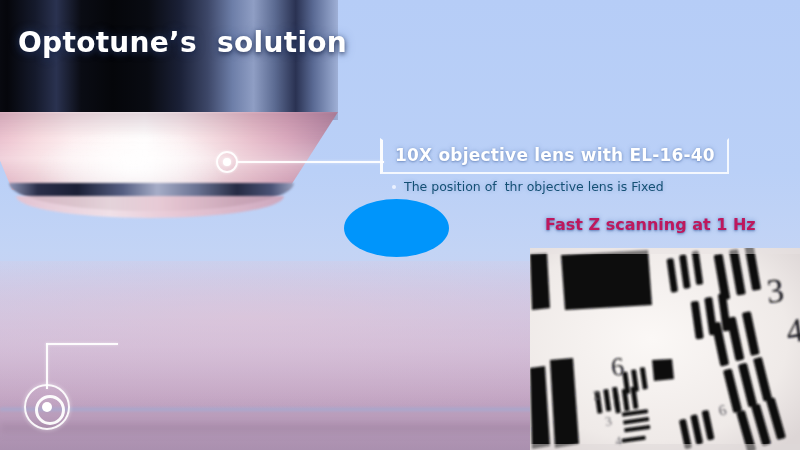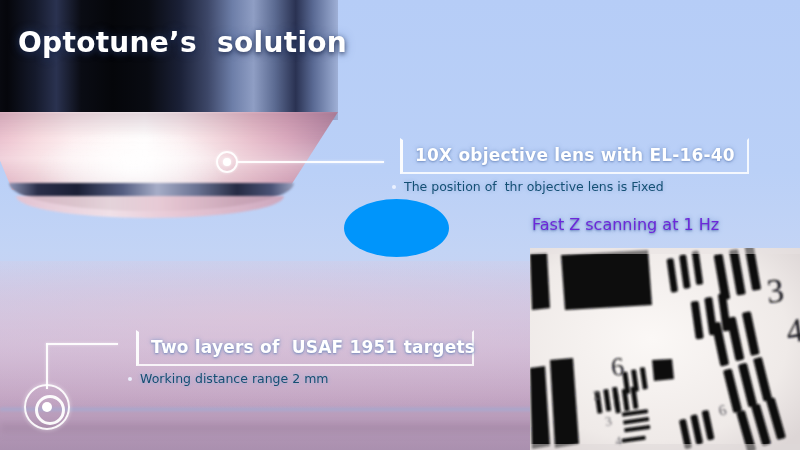--- a/index.html
+++ b/index.html
@@ -130,21 +130,20 @@
 
   
   .callout{position:absolute;}
   .callout .title-box{
     border-left:3px solid rgba(255,255,255,.95);
     border-bottom:2px solid rgba(255,255,255,.85);
     border-right:2px solid rgba(255,255,255,.85);
     border-top:2px solid rgba(255,255,255,0);
     padding:5px 14px 7px 12px;
     display:inline-block;
-    margin-left:20px;
   }
   .callout .title-box span{
     color:#ffffff;font-weight:bold;font-size:17px;letter-spacing:.2px;
     text-shadow:0 0 4px rgba(120,150,200,.8),0 1px 2px rgba(80,110,170,.6);
     white-space:pre;
   }
   .callout ul{margin:4px 0 0 0;padding:0 0 0 12px;list-style:none;}
   .callout li{
     color:#0c4a6e;font-size:12.5px;line-height:17px;white-space:pre;
     text-shadow:0 0 4px rgba(140,165,215,.9);
@@ -155,22 +154,22 @@
     border-radius:50%;background:#eef3ff;
   }
 
   #callout-lens{left:380px;top:138px;}
   #callout-lens .title-box{width:318px;}
   #callout-targets{left:116px;top:330px;}
   #callout-targets .title-box{width:307px;}
 
   
   .inset-title{
-    position:absolute;left:532px;top:215px;
-    color:#6d28d9;font-weight:normal;font-size:16px;
+    position:absolute;left:545px;top:215px;
+    color:#be185d;font-weight:bold;font-size:16px;
     text-shadow:0 0 5px rgba(110,145,205,.9),0 1px 2px rgba(70,100,160,.7);
     white-space:pre;
   }
   .inset{
     position:absolute;left:530px;top:248px;width:270px;height:202px;
     overflow:hidden;background:#f4f1ef;
   }
   .inset svg{display:block;}
 </style>
 </head>
@@ -212,28 +211,20 @@
   </div>
 
   <div class="lead-b-v"></div>
   <div class="lead-b-h"></div>
   <div class="marker-b">
     <div class="ring-out"></div>
     <div class="ring-in"></div>
     <div class="dot"></div>
   </div>
 
-  <div class="callout" id="callout-targets">
-    <div class="title-box">
-      <span>Two layers of  USAF 1951 targets</span>
-    </div>
-    <ul>
-      <li>Working distance range 2 mm</li>
-    </ul>
-  </div>
 
   <div class="inset-title">Fast Z scanning at 1 Hz</div>
 
   <div class="inset">
     <svg width="270" height="202" viewBox="0 0 270 202">
       <defs>
         <radialGradient id="paper" cx="45%" cy="45%" r="72%">
           <stop offset="0%" stop-color="#fbf8f6"></stop>
           <stop offset="70%" stop-color="#efeae8"></stop>
           <stop offset="100%" stop-color="#ddd6d6"></stop>

